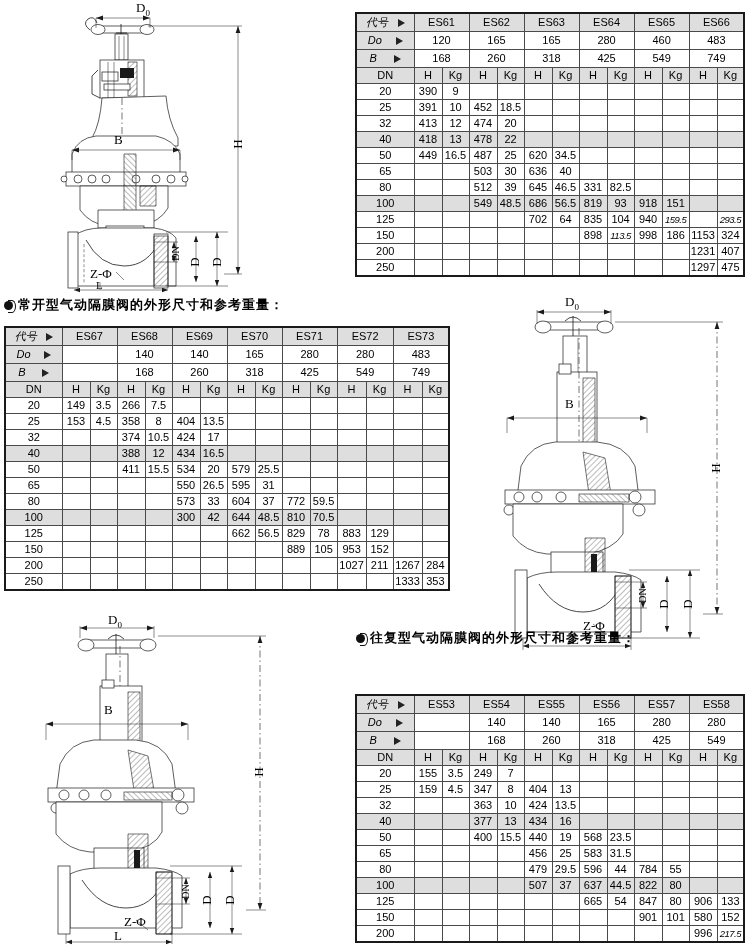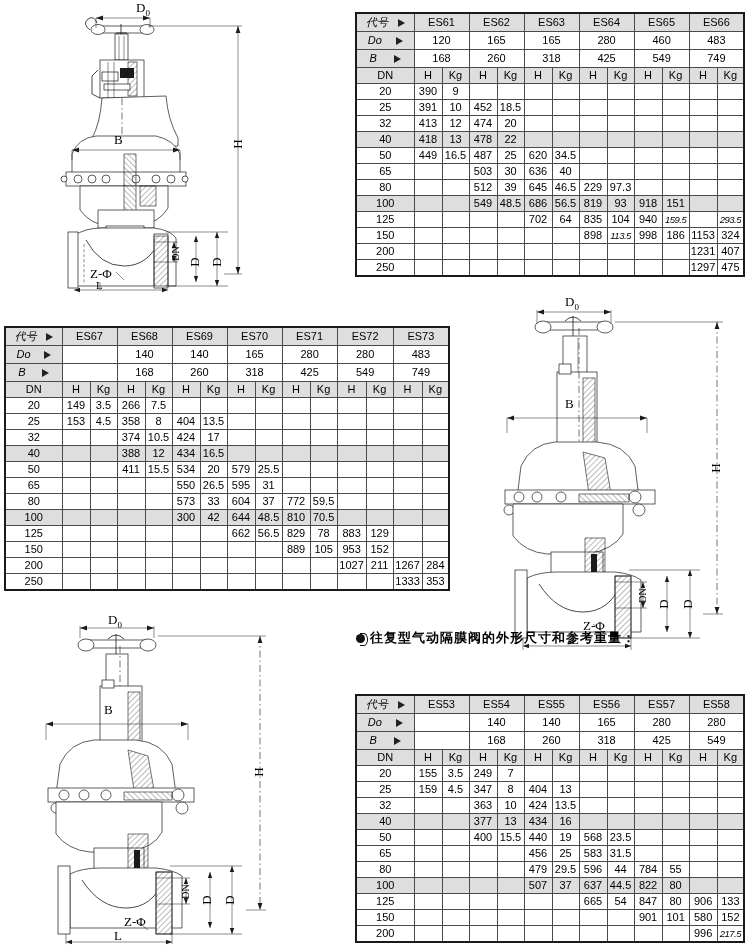--- a/index.html
+++ b/index.html
@@ -423,22 +423,22 @@
           <td></td>
         </tr>
         <tr>
           <td>80</td>
           <td></td>
           <td></td>
           <td>512</td>
           <td>39</td>
           <td>645</td>
           <td>46.5</td>
-          <td>229</td>
-          <td>97.3</td>
+          <td>331</td>
+          <td>82.5</td>
           <td></td>
           <td></td>
           <td></td>
           <td></td>
         </tr>
         <tr class="band">
           <td>100</td>
           <td></td>
           <td></td>
           <td>549</td>
@@ -508,20 +508,24 @@
           <td></td>
           <td></td>
           <td></td>
           <td></td>
           <td>1297</td>
           <td>475</td>
         </tr>
       </tbody>
   </table>
 
+  <div class="section-head" style="left:4px; top:296px;">
+    <span class="bullet-mark"></span>
+    <span>常开型气动隔膜阀的外形尺寸和参考重量：</span>
+  </div>
 
   <table class="spec-table" style="position:absolute; left:4px; top:326px; width:437px;">
     <colgroup>
       <col style="width:57px">
       <col style="width:28px">
         <col style="width:27px">
       <col style="width:28px">
         <col style="width:27px">
       <col style="width:28px">
         <col style="width:27px">

